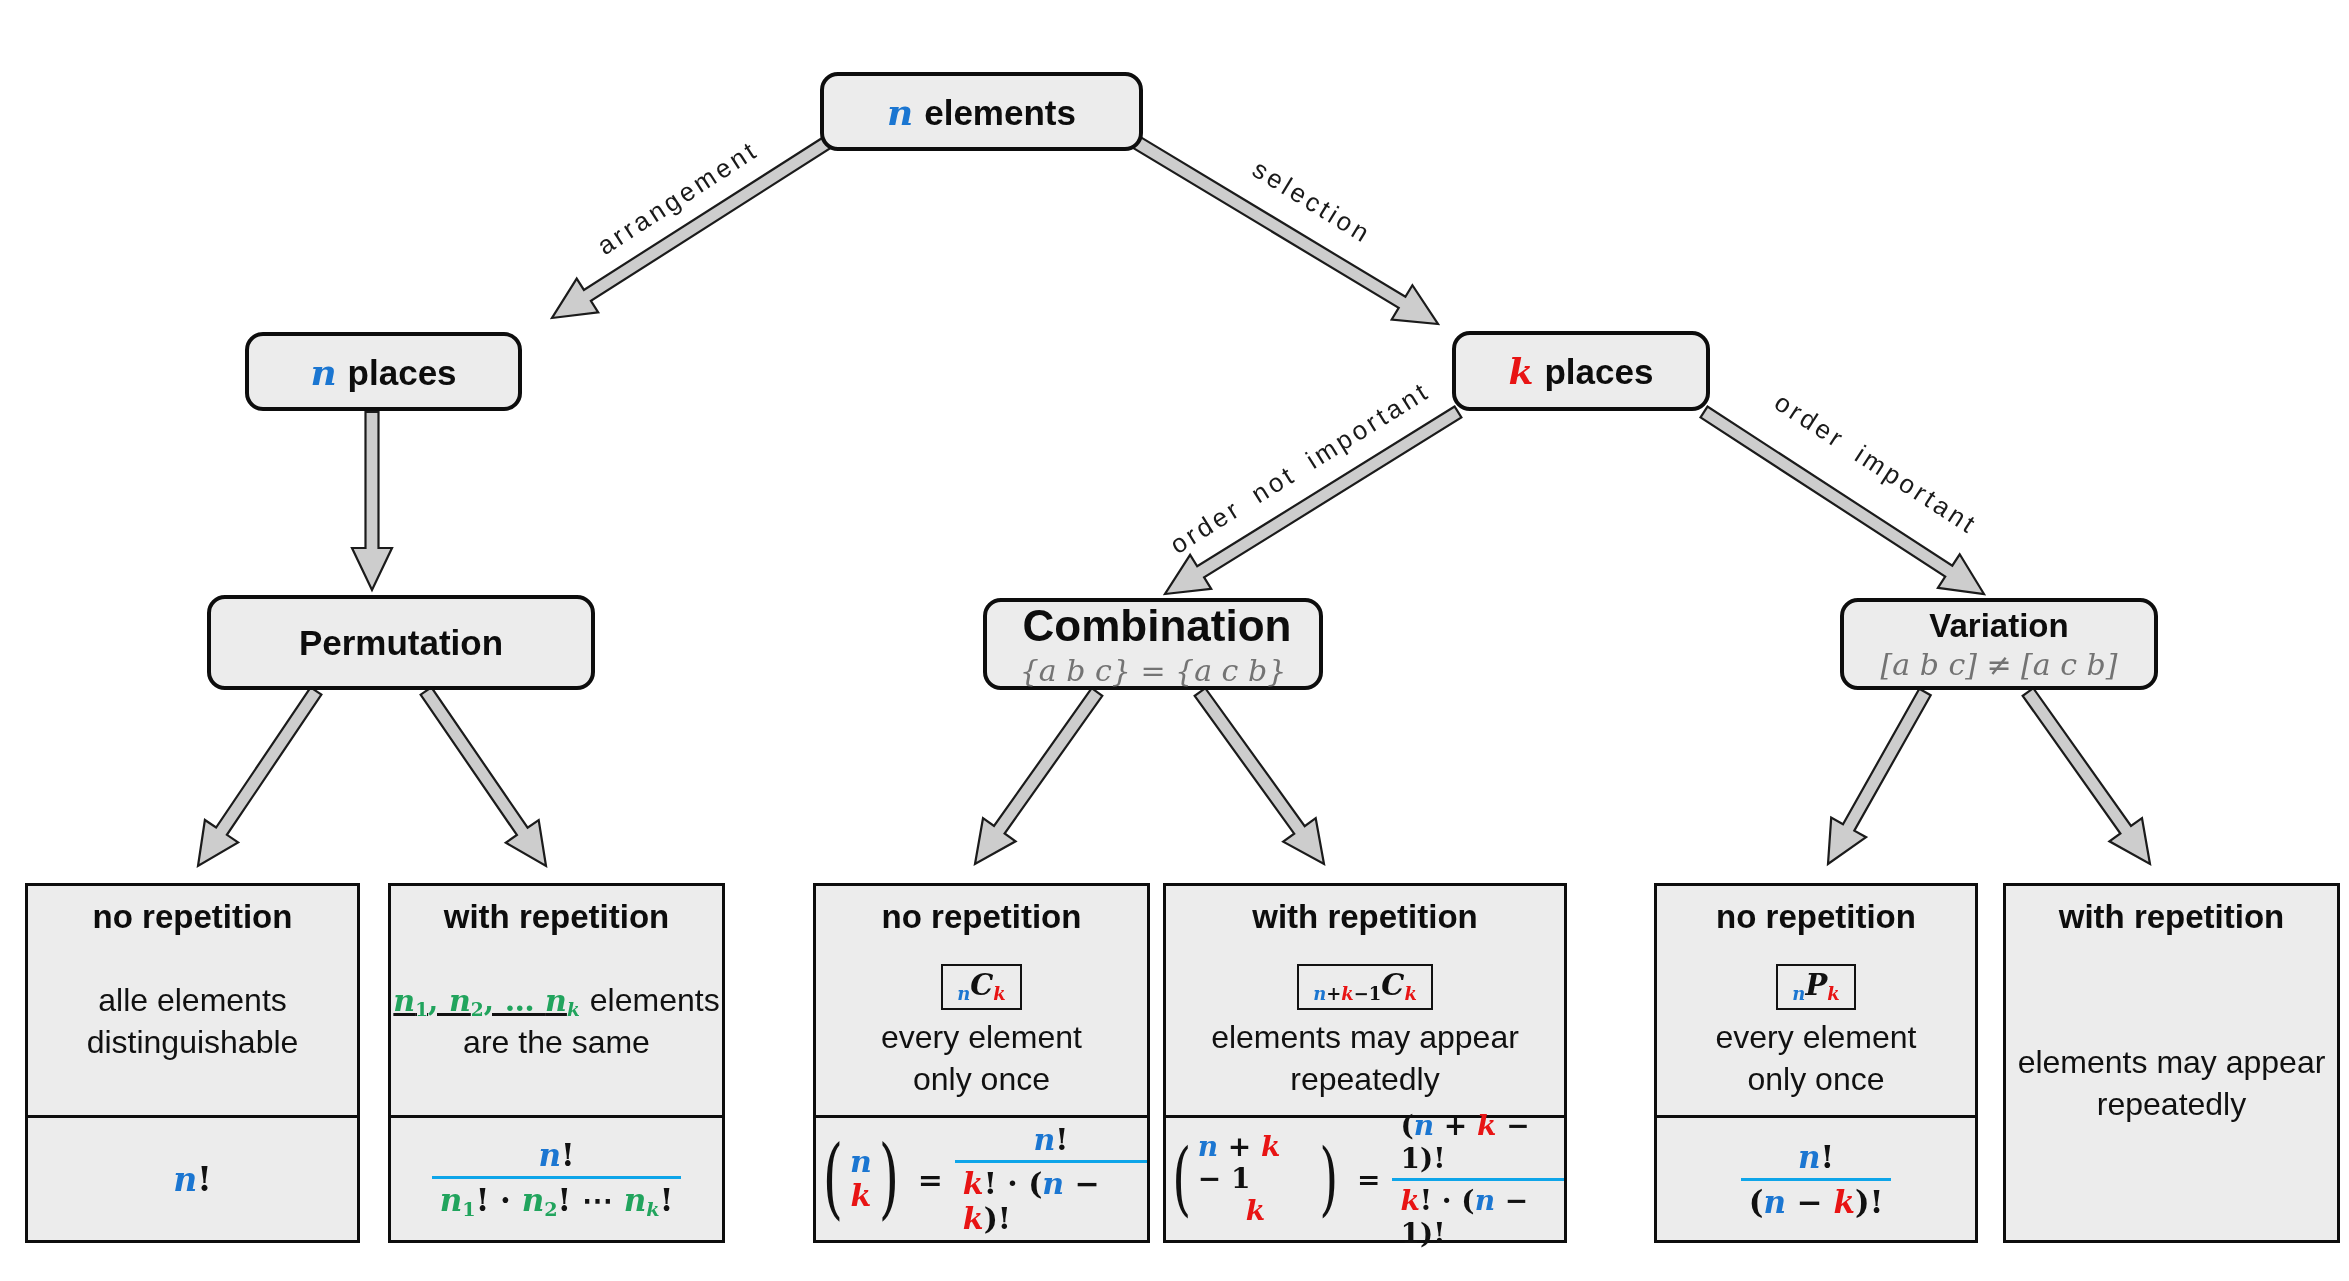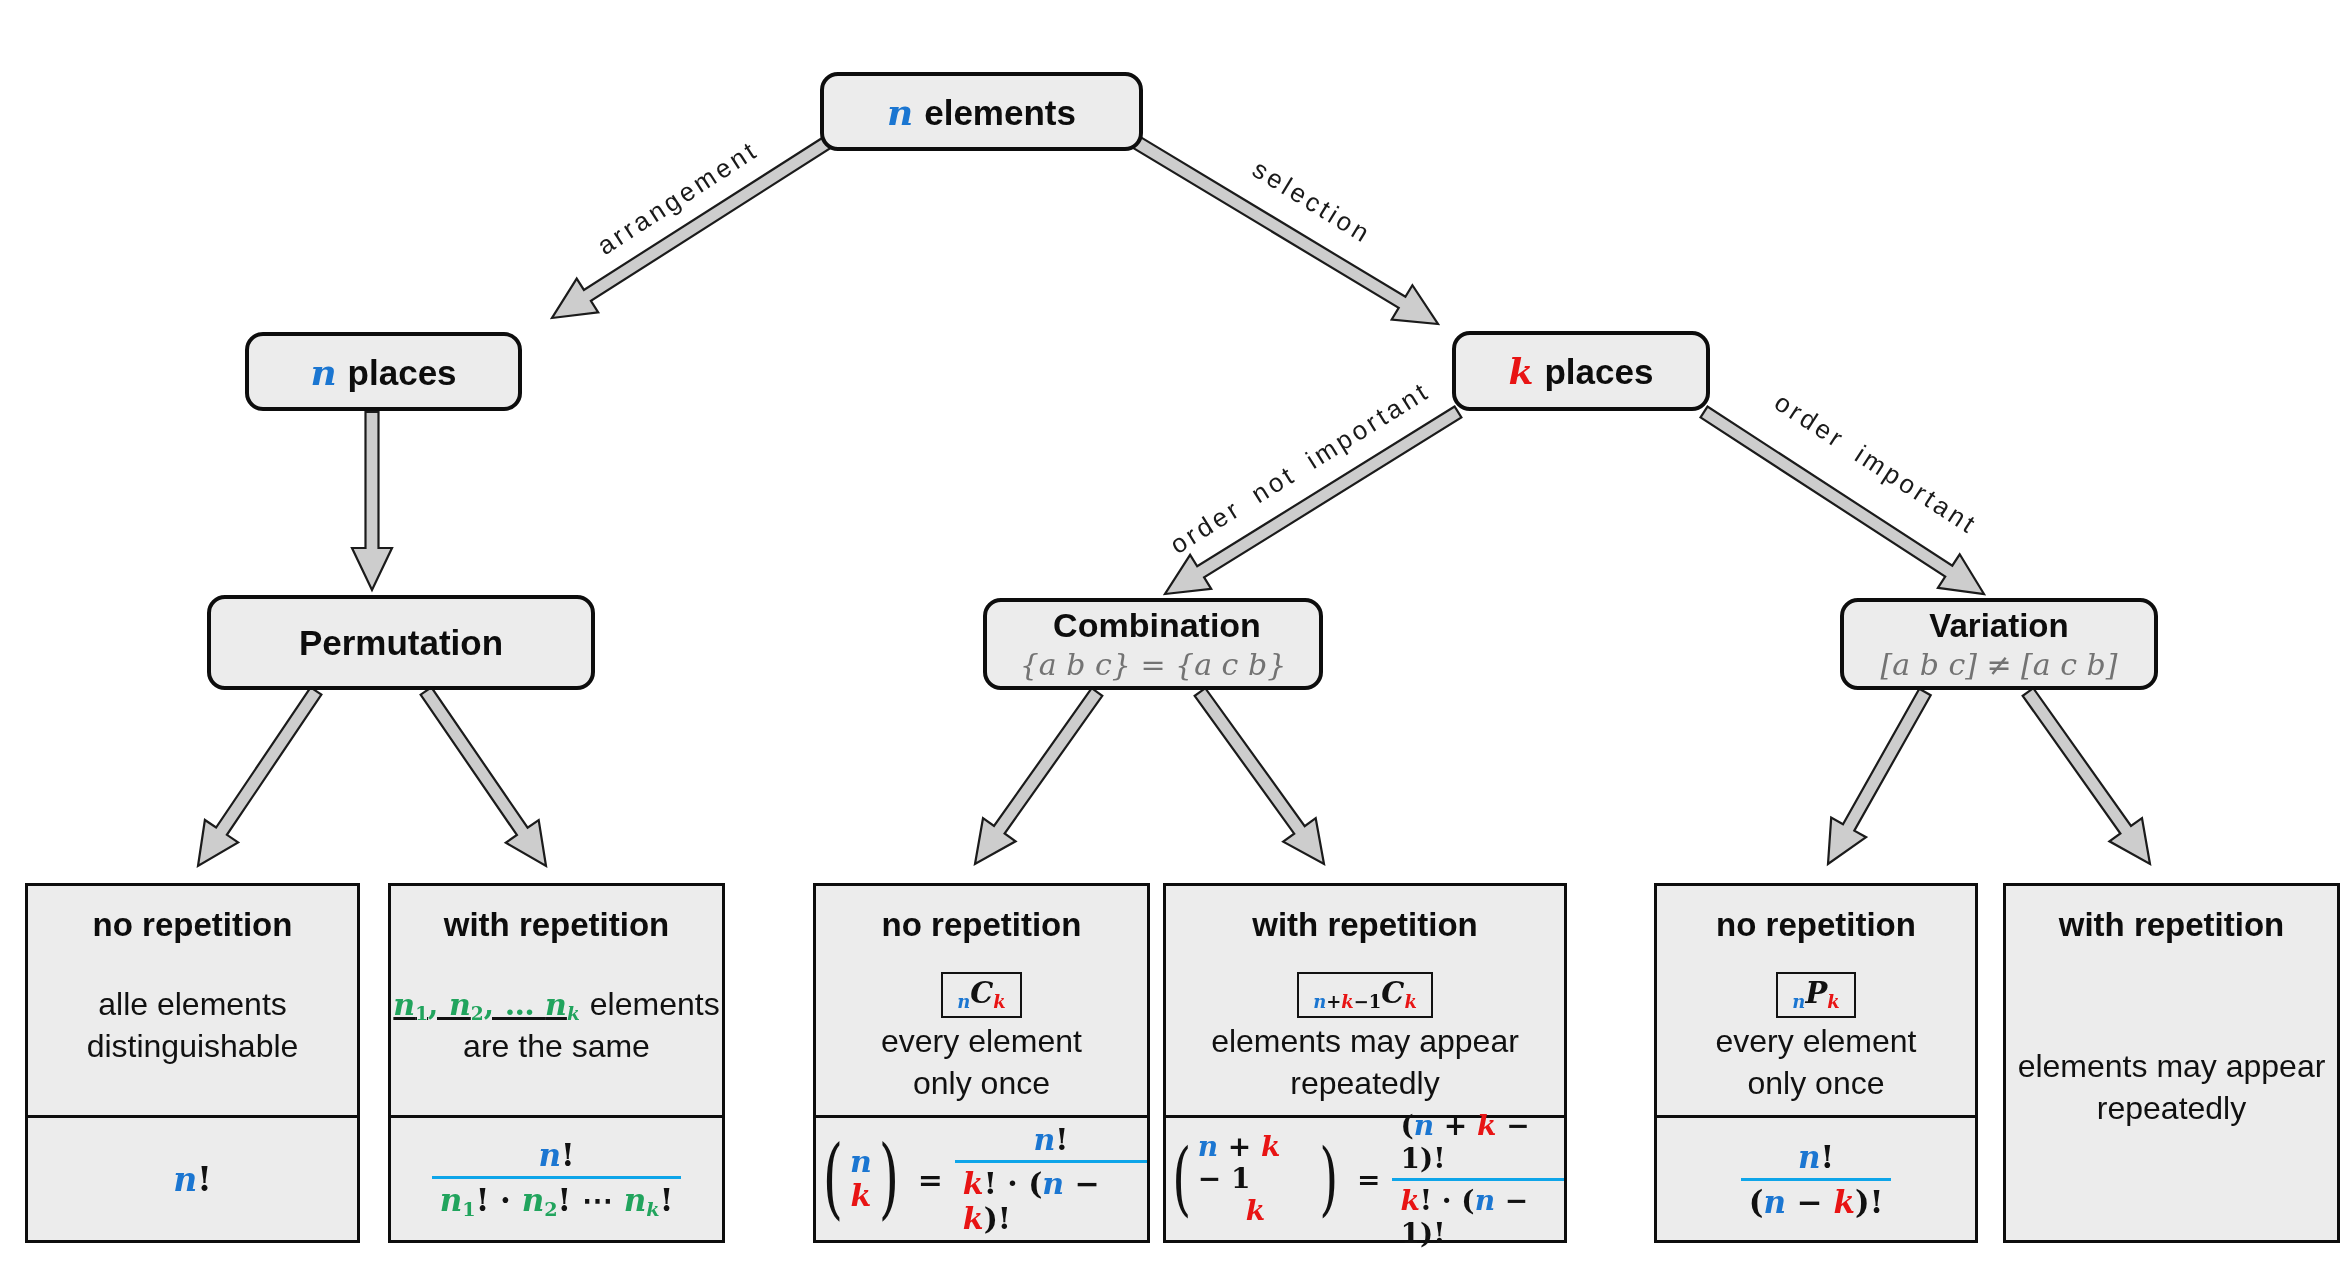--- a/index.html
+++ b/index.html
@@ -20,21 +20,21 @@
   .node-var{font-family:"DejaVu Serif",serif;font-style:italic;font-weight:bold;font-size:36px;}
   .node-subtitle{font-family:"DejaVu Serif",serif;font-style:italic;font-size:30px;margin-top:2px;color:#737373;}
 
   
   .edge-label{position:absolute;font-size:26px;letter-spacing:3.5px;word-spacing:7px;
         color:#1a1a1a;white-space:nowrap;transform:translate(-50%,-50%) rotate(var(--rot));}
 
   
   .card{position:absolute;top:883px;height:360px;background:var(--fill);border:3.5px solid #0d0d0d;
         box-sizing:border-box;display:flex;flex-direction:column;color:var(--ink);}
-  .card-top{flex:1;display:flex;flex-direction:column;align-items:center;padding-top:20px;min-height:0;}
+  .card-top{flex:1;display:flex;flex-direction:column;align-items:center;padding-top:12px;min-height:0;}
   .card-header{font-weight:bold;font-size:33px;color:#0d0d0d;}
   .sym{border:2.5px solid #111;padding:2px 14px 4px;margin-top:28px;font-size:29px;background:var(--fill);}
   .card-body{flex:1;display:flex;flex-direction:column;justify-content:center;
         font-size:32px;line-height:1.3;text-align:center;padding-bottom:8px;}
   .card-formula{height:122px;border-top:3.5px solid #0d0d0d;display:flex;
         align-items:center;justify-content:center;font-size:33px;}
   .card-formula.tight{font-size:28px;}
 
   
   .math{font-family:"DejaVu Serif",serif;font-style:italic;font-weight:bold;}
@@ -90,21 +90,21 @@
       <span class="node-var tk-red">k</span>
       <span class="node-title">places</span>
     </div>
   </div>
 
   <div class="node" style="left:207px;top:595px;width:388px;height:95px;">
     <span class="node-title">Permutation</span>
   </div>
 
   <div class="node" style="left:983px;top:598px;width:340px;height:92px;">
-    <span class="node-title" style="font-size:34px;margin-left:8px;">Combination</span>
+    <span class="node-title" style="font-size:44px;margin-left:8px;">Combination</span>
     <span class="node-subtitle">{a b c} = {a c b}</span>
   </div>
 
   <div class="node" style="left:1840px;top:598px;width:318px;height:92px;">
     <span class="node-title" style="font-size:33px;">Variation</span>
     <span class="node-subtitle">[a b c] ≠ [a c b]</span>
   </div>
 
   <div class="edge-label" style="left:678px;top:198px;--rot:-33deg;">arrangement</div>
   <div class="edge-label" style="left:1312px;top:202px;--rot:31.5deg;">selection</div>

